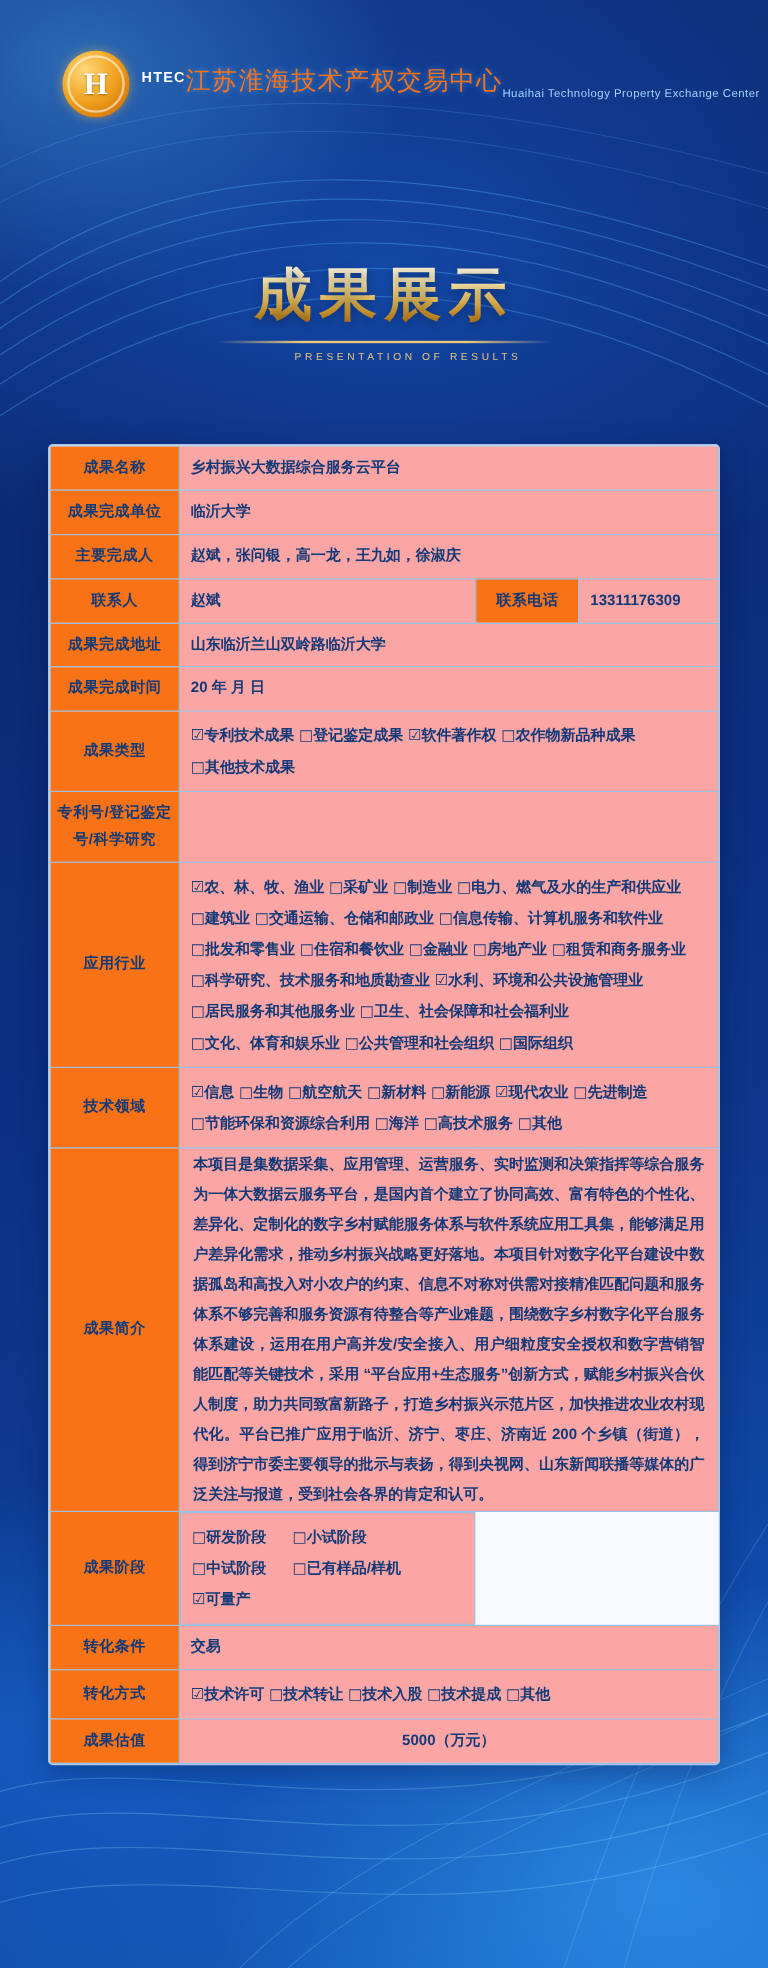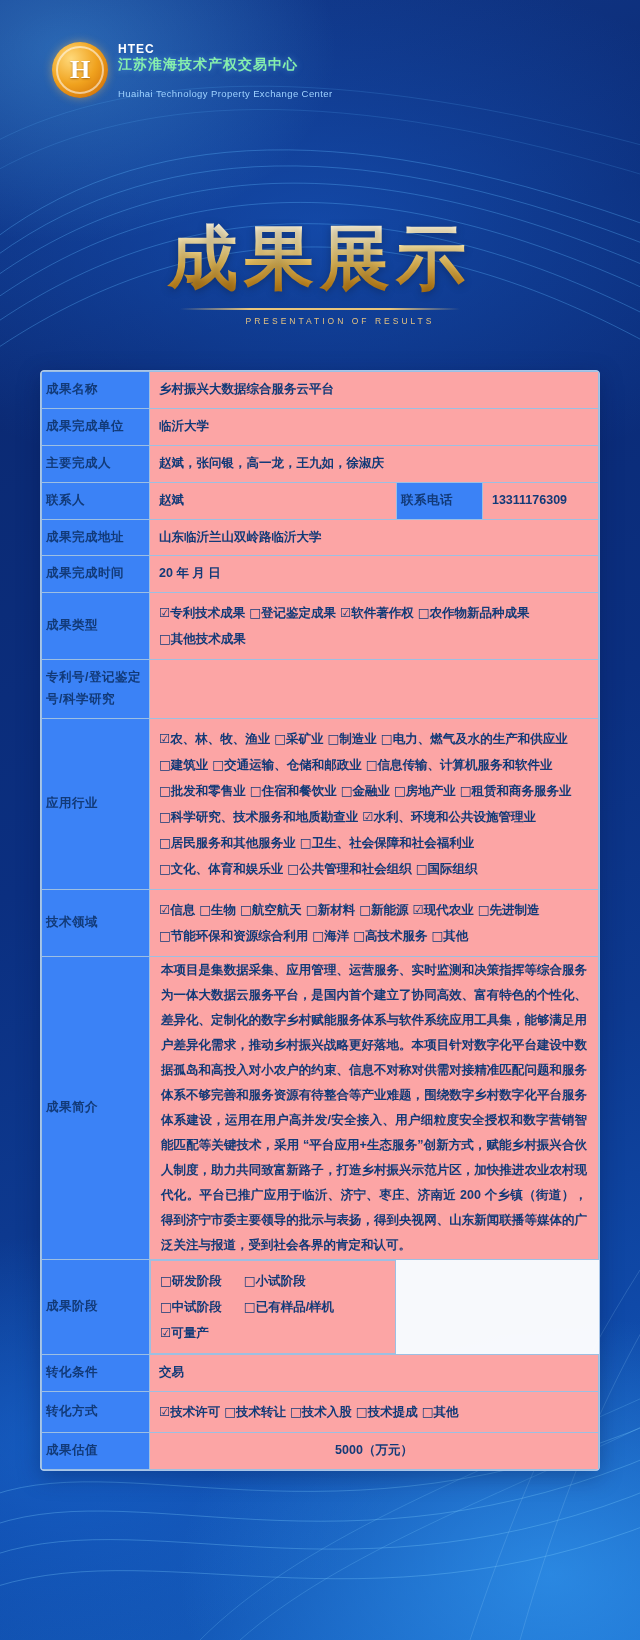--- a/index.html
+++ b/index.html
@@ -46,41 +46,41 @@
     position: absolute; left: 50%; top: 50%; transform: translate(-50%,-50%);
     width: 44px; height: 44px; border-radius: 50%;
     border: 2px solid rgba(255,255,255,.55);
   }
   .logo-mark .h {
     position: absolute; left: 0; right: 0; top: 50%; transform: translateY(-50%);
     text-align: center; font-size: 26px; font-weight: bold; color: #fff;
     font-family: "Liberation Serif", serif; line-height: 1;
     text-shadow: 0 1px 2px rgba(120,60,0,.6);
   }
-  .logo-text { display: flex; flex-direction: column; justify-content: center; }
+  .logo-text { display: flex; flex-direction: row; justify-content: center; }
   .logo-htec {
     font-size: 12px; font-weight: bold; color: #ffffff; letter-spacing: 1px;
     margin-bottom: 1px;
   }
   .logo-cn {
-    font-size: 14px; font-weight: bold; color: #86efac; letter-spacing: 1px;
+    font-size: 21px; font-weight: normal; color: #f97316; letter-spacing: 1px;
     line-height: 1.05;
     text-shadow: 0 0 6px rgba(120,200,255,.5);
   }
   .logo-en {
     font-size: 9.5px; color: #9fd2ff; letter-spacing: .4px; margin-top: 16px;
   }
 
   
   .title-wrap {
     position: absolute; left: 0; right: 0; top: 222px; text-align: center;
   }
   .title-main {
     font-family: "Liberation Serif", "DejaVu Serif", serif;
-    font-size: 70px; font-weight: bold; letter-spacing: 6px;
+    font-size: 48px; font-weight: bold; letter-spacing: 6px;
     background: linear-gradient(180deg, #fff8e2 0%, #ffe9a8 30%, #f2c45a 58%, #c98a1e 86%, #a36a10 100%);
     -webkit-background-clip: text; background-clip: text;
     color: transparent;
     -webkit-text-fill-color: transparent;
     text-shadow: 0 2px 8px rgba(0,0,0,.25);
     line-height: 1.05;
   }
   .title-rule {
     width: 280px; height: 2px; margin: 12px auto 6px;
     background: linear-gradient(90deg, rgba(230,190,110,0), #e9c67c 25%, #e9c67c 75%, rgba(230,190,110,0));
@@ -101,22 +101,22 @@
   table { width: 100%; border-collapse: collapse; table-layout: fixed; }
   td {
     border: 1px solid #9dbfe2;
     font-size: 12.5px; color: #123a78;
     padding: 7px 9px;
     vertical-align: middle;
     line-height: 1.75;
   }
   td.lbl {
     width: 108px;
-    background: #3b82f6;
-    text-align: left;
+    background: #f97316;
+    text-align: center;
     font-weight: bold;
     color: #123a78;
     letter-spacing: .5px;
     padding: 7px 4px;
   }
   td.val { background: #fca5a5; font-weight: bold; }
   .cb { white-space: nowrap; margin-right: 4px; }
   .cbx { font-family: "DejaVu Sans", sans-serif; }
   .flow { line-height: 2.0; }
   .center { text-align: center; }

